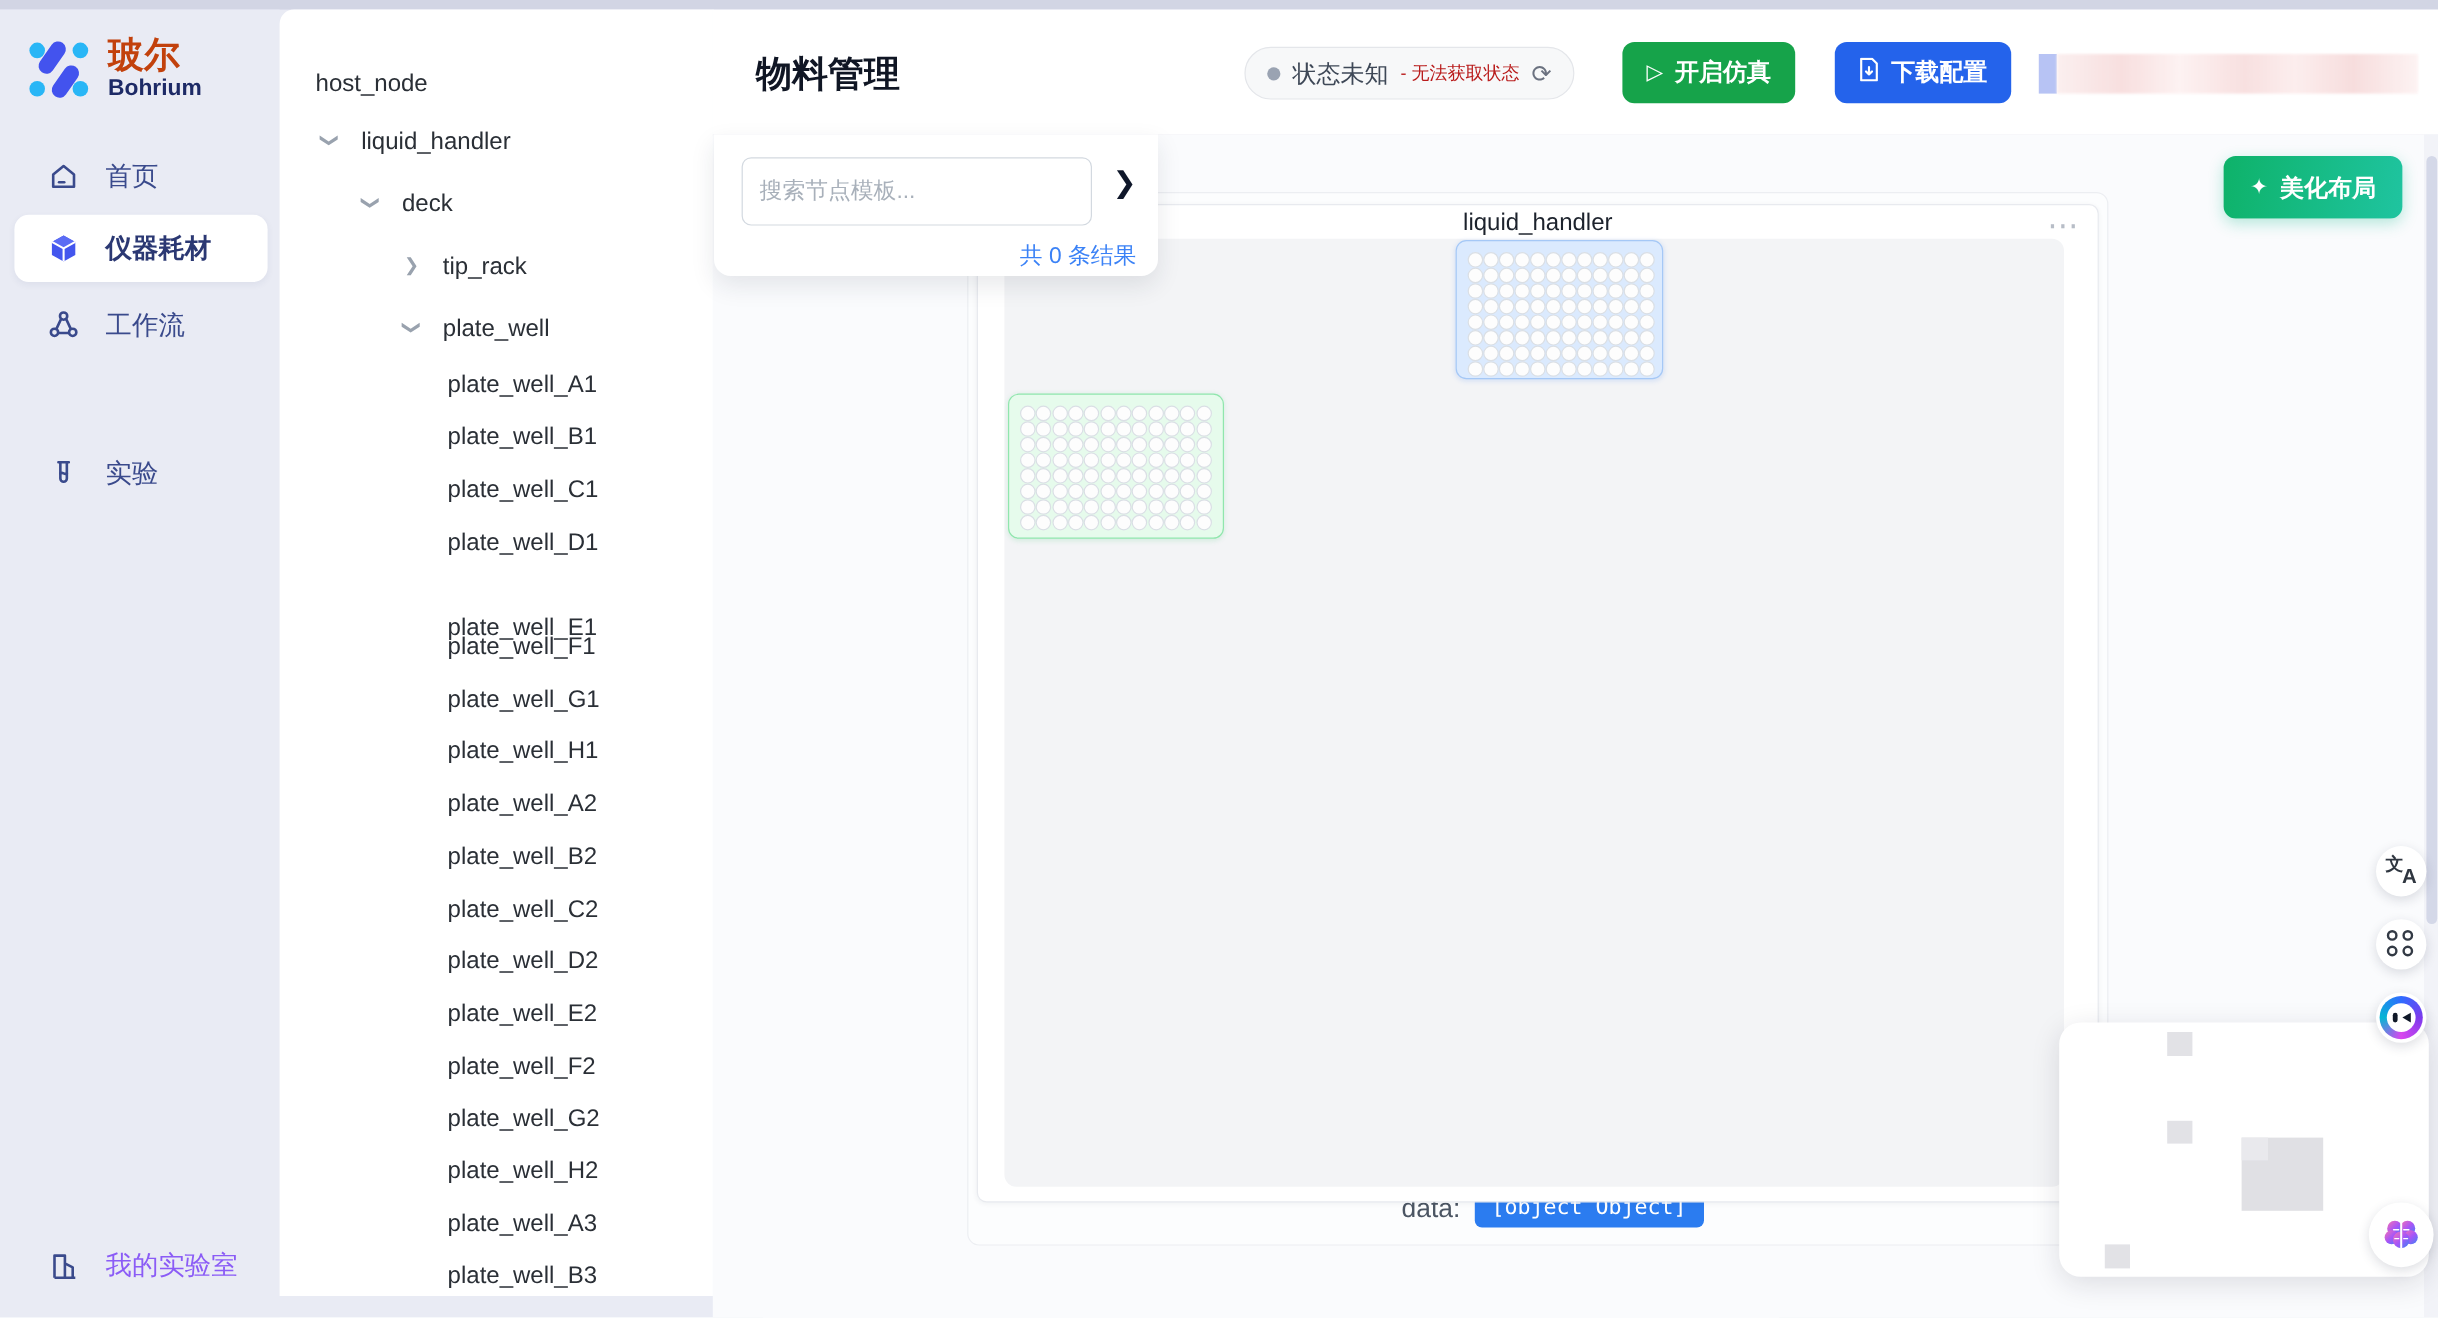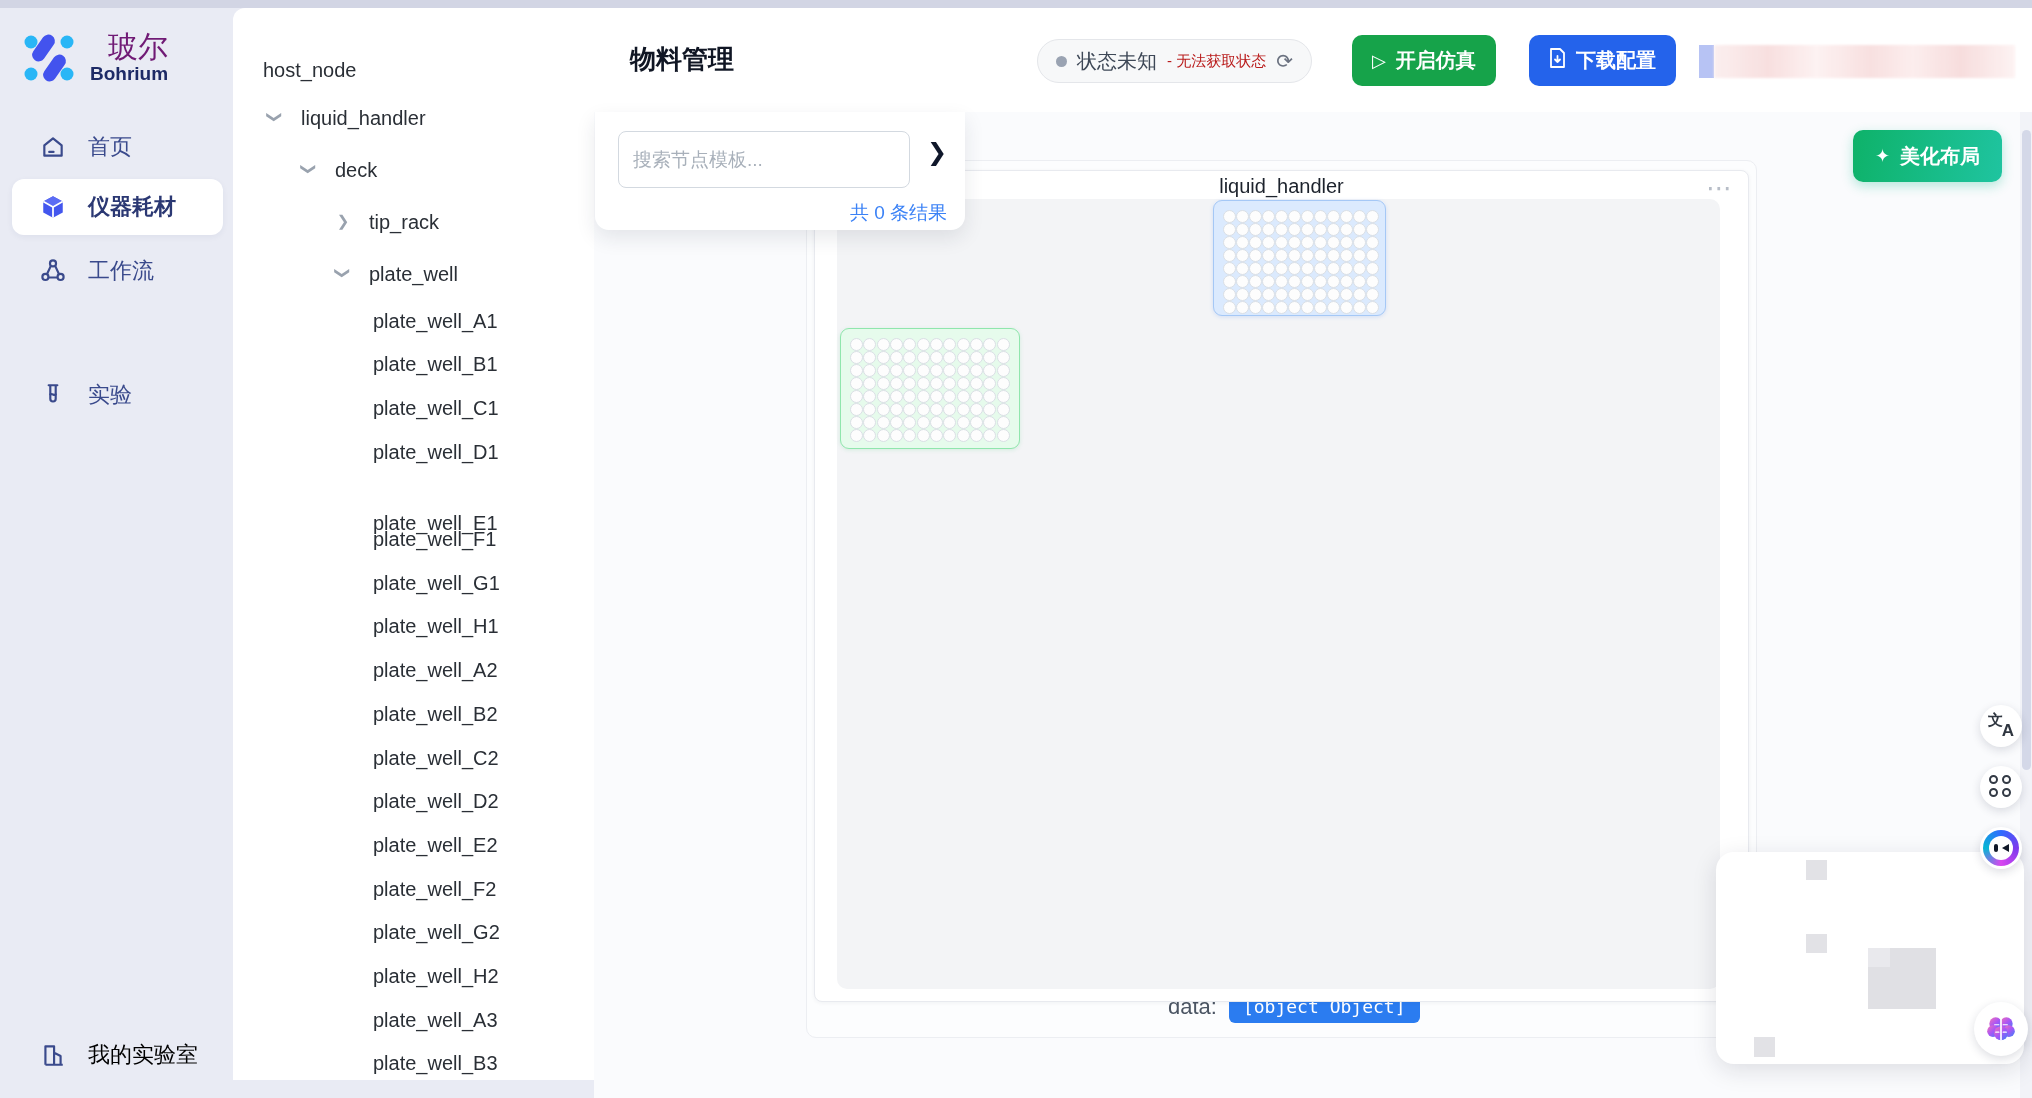--- a/index.html
+++ b/index.html
@@ -7,36 +7,36 @@
   #page{position:relative;width:2032px;height:1098px;overflow:hidden;background:#e9ebf4;}
   .abs{position:absolute;}
 
   
   .topbar{left:0;top:0;width:2032px;height:8px;background:#d2d5e4;}
 
   
   .sidebar{left:0;top:8px;width:233px;height:1090px;background:#e9ebf4;}
   .logo{left:20px;top:14px;width:200px;height:72px;display:flex;align-items:center;gap:12px;}
   .logo-mark{width:58px;height:58px;flex:0 0 auto;}
-  .logo-text .cn{font-size:30px;font-weight:normal;color:#701a75;line-height:32px;text-align:right;}
+  .logo-text .cn{font-size:30px;font-weight:bold;color:#c2410c;line-height:32px;}
   .logo-text .en{font-size:19px;font-weight:bold;color:#1d2a66;line-height:22px;}
   .nav-item{left:12px;width:211px;height:52px;border-radius:12px;display:flex;align-items:center;gap:22px;padding-left:28px;box-sizing:border-box;color:#3a4a8c;font-size:22px;cursor:pointer;}
   .nav-item.active{background:#ffffff;height:56px;font-weight:bold;color:#2b3873;box-shadow:0 2px 6px rgba(40,50,100,.06);}
   .nav-icon{width:26px;height:26px;display:inline-flex;align-items:center;justify-content:center;}
-  .sidebar-footer{left:12px;top:1019px;width:211px;height:56px;display:flex;align-items:center;gap:22px;padding-left:28px;box-sizing:border-box;color:#000000;font-size:22px;cursor:pointer;}
+  .sidebar-footer{left:12px;top:1019px;width:211px;height:56px;display:flex;align-items:center;gap:22px;padding-left:28px;box-sizing:border-box;color:#8b5cf6;font-size:22px;cursor:pointer;}
 
   
   .tree-panel{left:233px;top:8px;width:361px;height:1072px;background:#ffffff;border-right:1px solid #e7e9ee;border-radius:12px 0 0 0;overflow:hidden;}
   .tree-row{position:absolute;height:34px;display:flex;align-items:center;font-size:20px;color:#2a2f36;cursor:pointer;white-space:nowrap;}
   .tree-chev{position:absolute;font-size:15px;color:#99a2ae;width:16px;text-align:center;cursor:pointer;}
   .tree-chev.down{transform:rotate(90deg);}
 
   
   .header{left:594px;top:8px;width:1438px;height:104px;background:#ffffff;border-bottom:1px solid #e9eaee;}
-  .page-title{left:630px;top:42px;font-size:26px;font-weight:bold;color:#101624;}
+  .page-title{left:630px;top:42px;font-size:30px;font-weight:bold;color:#101624;}
   .status-pill{left:1037px;top:39px;height:44px;padding:0 18px;background:#f7f8f9;border:1px solid #e4e6ea;border-radius:22px;display:flex;align-items:center;gap:10px;box-sizing:border-box;}
   .status-dot{width:11px;height:11px;border-radius:50%;background:#9aa3b2;}
   .status-label{font-size:20px;font-weight:normal;color:#3e4857;}
   .status-detail{font-size:15px;color:#b91c1c;}
   .refresh-glyph{font-size:20px;color:#6b7280;cursor:pointer;}
   .btn{position:absolute;top:35px;height:51px;border:none;border-radius:10px;color:#fff;font-size:20px;font-weight:bold;display:flex;align-items:center;gap:10px;padding:0 20px;cursor:pointer;font-family:inherit;}
   .btn-sim{left:1352px;background:#16a34a;}
   .btn-dl{left:1529px;background:#2463eb;}
   .btn-glyph{font-size:18px;font-weight:normal;}
   .redact{left:1699px;top:45px;width:316px;height:33px;display:flex;}

